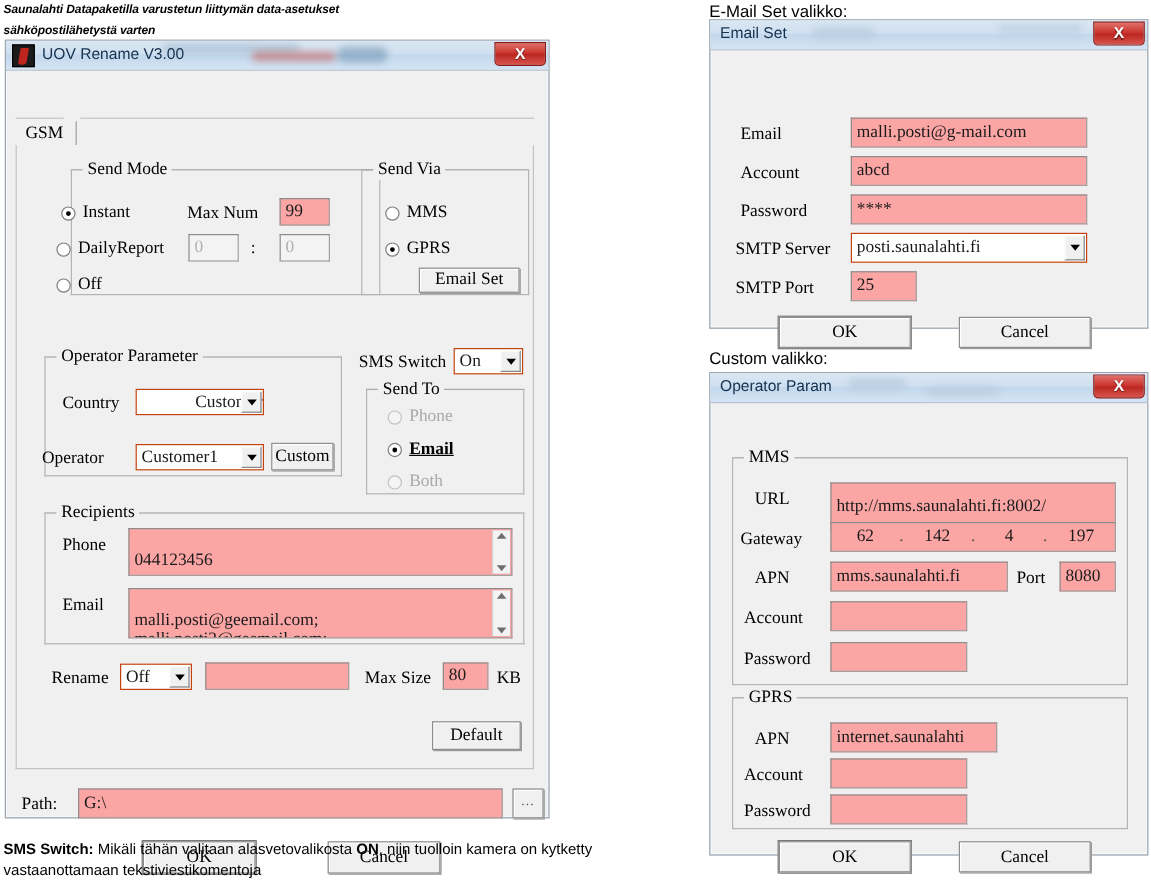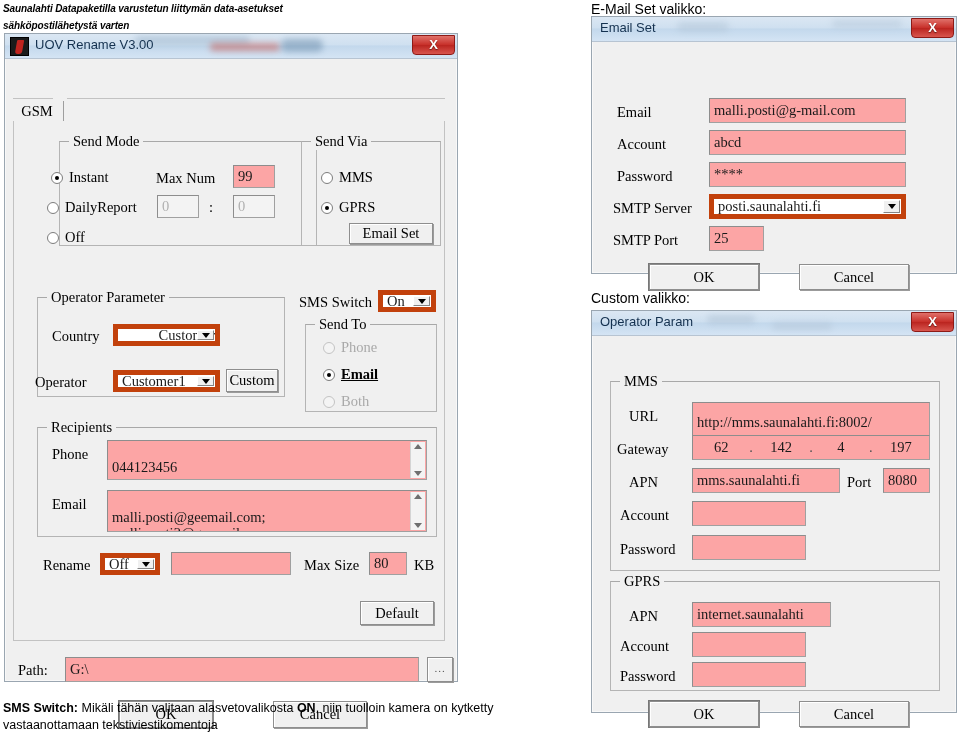--- a/index.html
+++ b/index.html
@@ -152,21 +152,21 @@
   .field.multiline {
     display: block;
     line-height: 16px;
     padding: 2px 4px;
     white-space: pre-line;
   }
 
   .combo {
     position: absolute;
     background: #ffffff;
-    border: 5px solid #c2410c;
+    border: 1px solid #c2410c;
     font-size: 14.5px;
     color: #1a1a1a;
     display: flex;
     align-items: center;
     padding-left: 4px;
     overflow: hidden;
     white-space: nowrap;
     cursor: pointer;
   }
   .combo .arrowbox {

